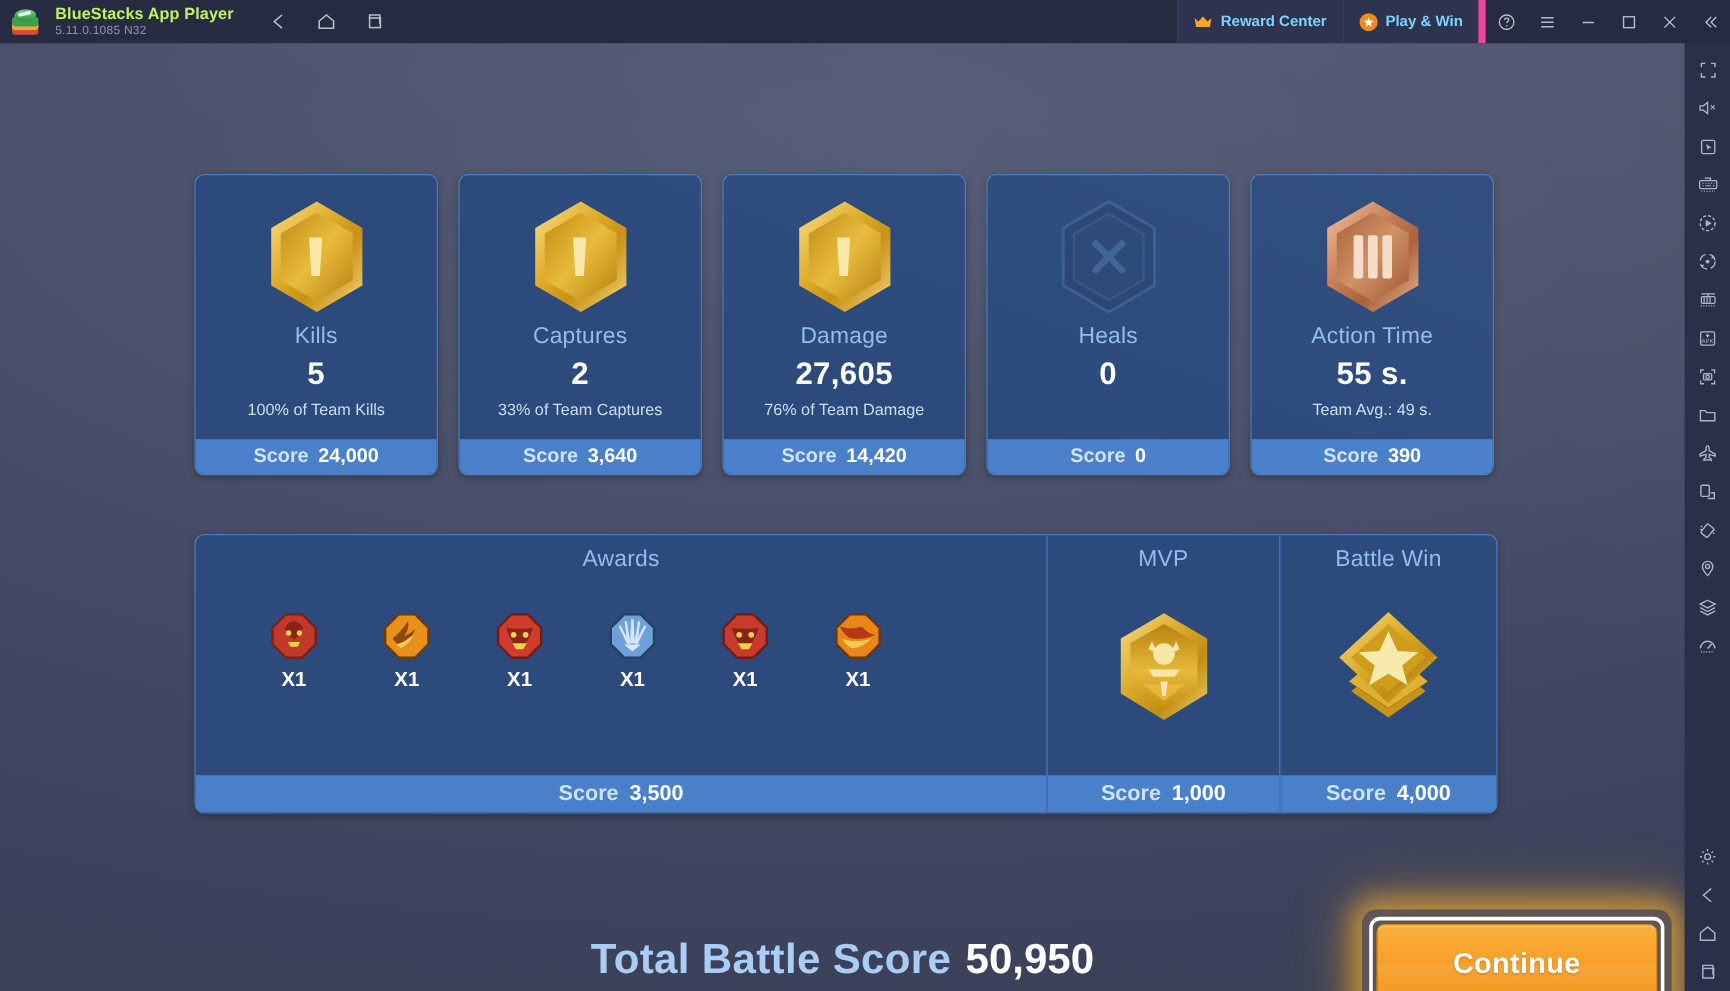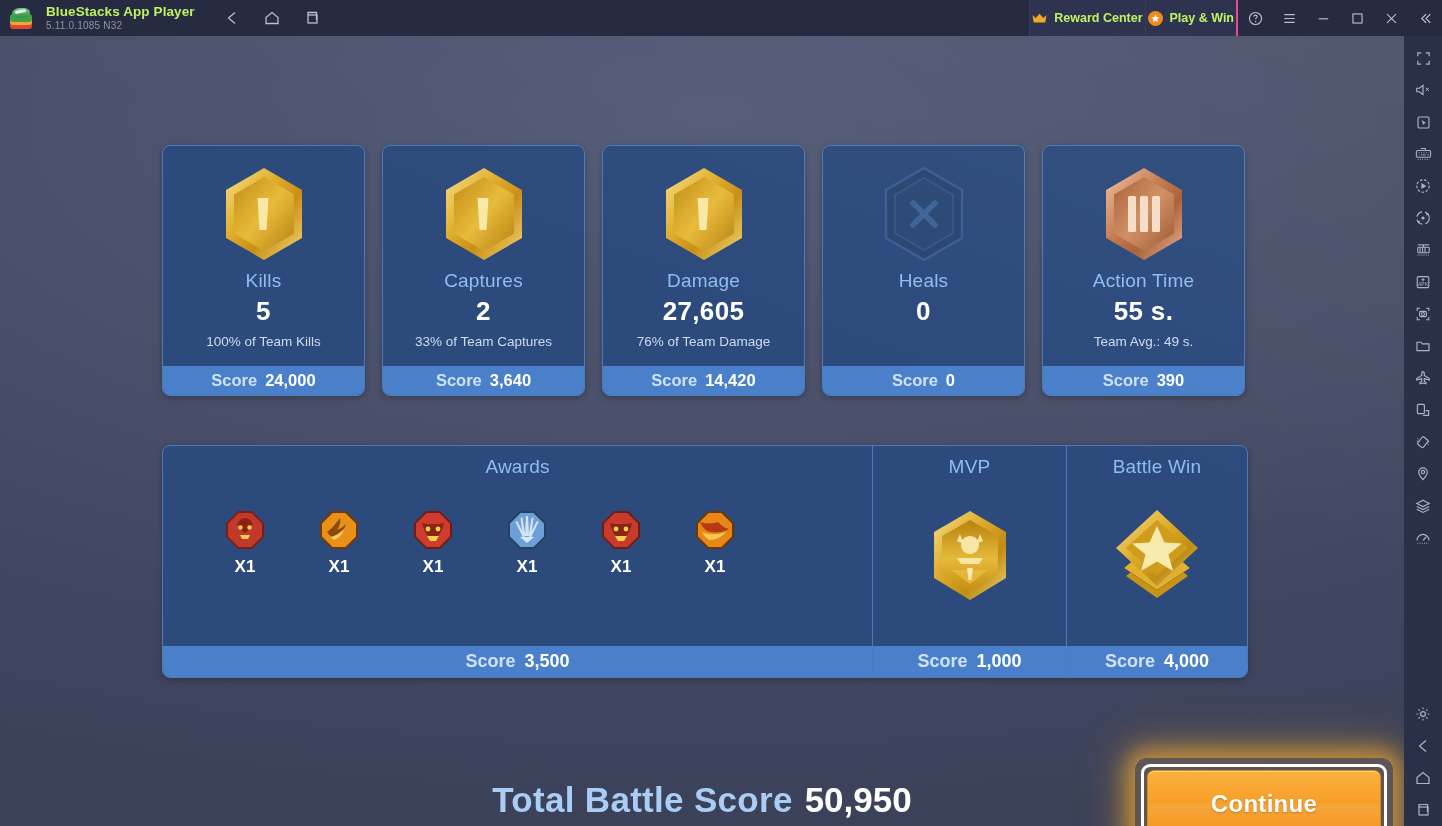--- a/index.html
+++ b/index.html
@@ -23,24 +23,24 @@
   .bs-logo .l0{position:absolute; top:1px; left:2px; width:18px;height:10px;border-radius:50%/60%;
     background:linear-gradient(180deg,#6fd07a,#2f8e40); transform:skewX(-8deg);}
   .bs-logo .sw{position:absolute; top:3px; left:5px; width:11px;height:3px;background:#f2f7f2;border-radius:2px;transform:rotate(-12deg);}
   .tb-titles{ margin-left:14px; line-height:1.05; }
   .tb-name{ color:#bef264; font-size:13.5px; font-weight:bold; letter-spacing:.1px;}
   .tb-ver{ color:#8d93ab; font-size:10px; margin-top:2px; letter-spacing:.2px;}
   .tb-navbtns{ display:flex; align-items:center; margin-left:22px; gap:10px;}
   .tbicon{ width:30px;height:28px; display:flex;align-items:center;justify-content:center; color:#b9bece; cursor:pointer;}
   .tbicon svg{display:block;}
   .tb-right{ position:absolute; right:0; top:0; height:36px; display:flex; align-items:center;}
-  .tb-pill{ height:36px; display:flex;align-items:center; gap:7px; padding:0 2px;
-     background:#2e3450; color:#bef264; font-size:12.5px; font-weight:bold; cursor:pointer;
+  .tb-pill{ height:36px; display:flex;align-items:center; gap:7px; padding:0 13px;
+     background:#2e3450; color:#7dd3fc; font-size:12.5px; font-weight:bold; cursor:pointer;
      border-left:1px solid #383f5e;}
-  .tb-pill.win{ border-right:2px solid #ec4899;}
+  .tb-pill.win{ border-right:6px solid #ec4899;}
   .crown{ width:15px;height:11px; position:relative;}
   .crown svg{display:block;}
   .pw-dot{ width:15px;height:15px;border-radius:50%;background:#f08a1c; display:flex;align-items:center;justify-content:center;}
   .tb-sq{ width:34px;height:36px; display:flex;align-items:center;justify-content:center; color:#b9bece; cursor:pointer;}
 
   
   .sidebar{
     position:absolute; right:0; top:36px; width:38px; height:790px;
     background:#2b3049; display:flex; flex-direction:column; align-items:center;
     padding-top:6px;

